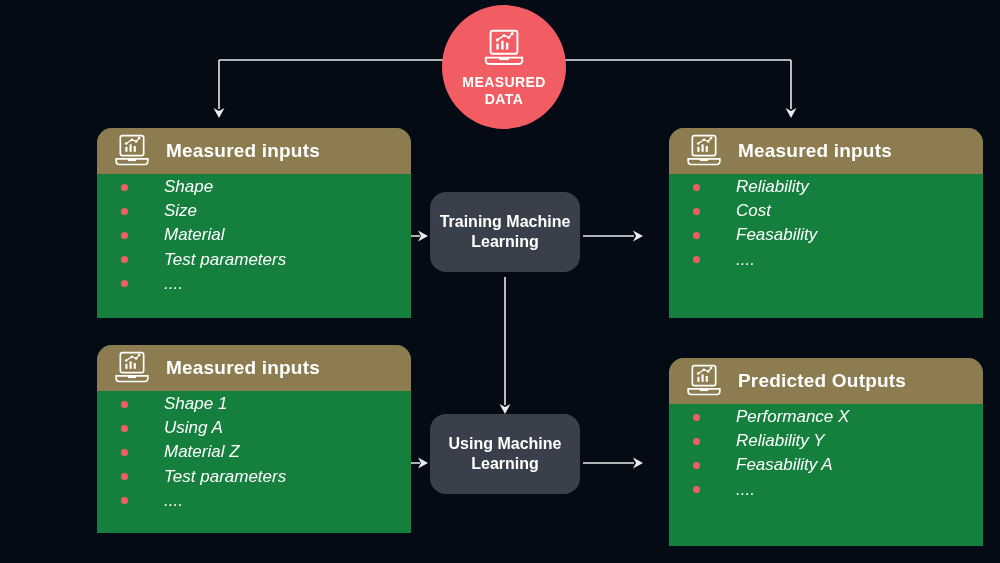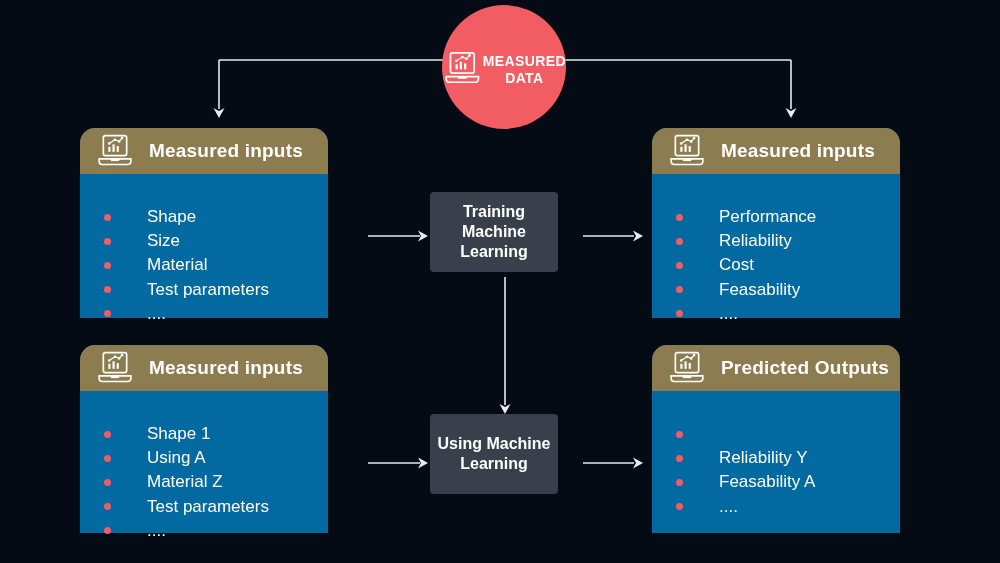--- a/index.html
+++ b/index.html
@@ -5,42 +5,42 @@
   html,body{margin:0;padding:0;background:#040b15;}
   body{width:1000px;height:563px;position:relative;overflow:hidden;
        font-family:"Liberation Sans",sans-serif;color:#fff;}
   .stage{position:absolute;inset:0;}
 
   
   svg.connectors{position:absolute;left:0;top:0;z-index:1;}
 
   
   .hub{position:absolute;left:442px;top:5px;width:124px;height:124px;border-radius:50%;
-       background:#f25d63;z-index:3;display:flex;align-items:center;
+       background:#f25d63;z-index:3;display:flex;flex-direction:column;align-items:center;
        justify-content:center;text-align:center;}
   .hub .laptop{width:46px;height:39px;color:#fff;margin-top:2px;}
   .hub-label{font-weight:700;font-size:14px;line-height:17px;letter-spacing:.4px;margin-top:6px;}
 
   
-  .panel{position:absolute;width:248px;background:#0369a1;border-radius:15px 15px 0 0;z-index:2;}
+  .panel{position:absolute;width:314px;background:#15803d;border-radius:15px 15px 0 0;z-index:2;margin-left:17px;}
   .panel-tl{left:80px;top:128px;height:190px;}
   .panel-tr{left:652px;top:128px;height:190px;}
   .panel-bl{left:80px;top:345px;height:188px;}
-  .panel-br{left:652px;top:345px;height:188px;}
+  .panel-br{left:652px;top:358px;height:188px;}
   .panel-header{height:46px;background:#8d7c4f;border-radius:15px 15px 0 0;
        display:flex;align-items:center;padding:0 0 0 15px;box-sizing:border-box;}
   .panel-header .laptop{width:40px;height:34px;color:#fff;flex:0 0 auto;}
   .panel-title{font-weight:700;font-size:19px;letter-spacing:.2px;margin-left:14px;}
-  .panel-body{padding:31px 0 0 24px;}
+  .panel-body{padding:1px 0 0 24px;font-style:italic;}
   .panel-body ul{list-style:none;margin:0;padding:0;}
   .panel-body li{display:flex;align-items:center;height:24.2px;font-size:17px;}
   .dot{width:7px;height:7px;border-radius:50%;background:#f25d63;margin-right:36px;flex:0 0 auto;}
 
   
-  .mlbox{position:absolute;width:128px;height:80px;background:#3a404b;border-radius:4px;
+  .mlbox{position:absolute;width:150px;height:80px;background:#3a404b;border-radius:16px;
        z-index:2;display:flex;flex-direction:column;align-items:center;justify-content:center;
        text-align:center;font-weight:700;font-size:16px;line-height:20px;}
   .mlbox-training{left:430px;top:192px;}
   .mlbox-using{left:430px;top:414px;}
 </style>
 </head>
 <body>
 
 <div class="stage">
 
@@ -143,24 +143,20 @@
           <circle cx="32.5" cy="4.5" r="1.6" fill="currentColor"></circle>
         <path d="M5,29.5 h38 v3.2 a3.5,3.5 0 0 1 -3.5,3.5 h-31 a3.5,3.5 0 0 1 -3.5,-3.5 z" fill="none" stroke="currentColor" stroke-width="2"></path>
         <rect x="19" y="29.5" width="10" height="2.6" fill="currentColor"></rect>
       </svg>
       <span class="panel-title">Measured inputs</span>
     </div>
     <div class="panel-body">
       <ul>
         <li>
             <span class="dot"></span>
-            <span>Performance</span>
-          </li>
-        <li>
-            <span class="dot"></span>
             <span>Reliability</span>
           </li>
         <li>
             <span class="dot"></span>
             <span>Cost</span>
           </li>
         <li>
             <span class="dot"></span>
             <span>Feasability</span>
           </li>
@@ -229,20 +225,21 @@
           <circle cx="32.5" cy="4.5" r="1.6" fill="currentColor"></circle>
         <path d="M5,29.5 h38 v3.2 a3.5,3.5 0 0 1 -3.5,3.5 h-31 a3.5,3.5 0 0 1 -3.5,-3.5 z" fill="none" stroke="currentColor" stroke-width="2"></path>
         <rect x="19" y="29.5" width="10" height="2.6" fill="currentColor"></rect>
       </svg>
       <span class="panel-title">Predicted Outputs</span>
     </div>
     <div class="panel-body">
       <ul>
         <li>
             <span class="dot"></span>
+            <span>Performance X</span>
           </li>
         <li>
             <span class="dot"></span>
             <span>Reliability Y</span>
           </li>
         <li>
             <span class="dot"></span>
             <span>Feasability A</span>
           </li>
         <li>

